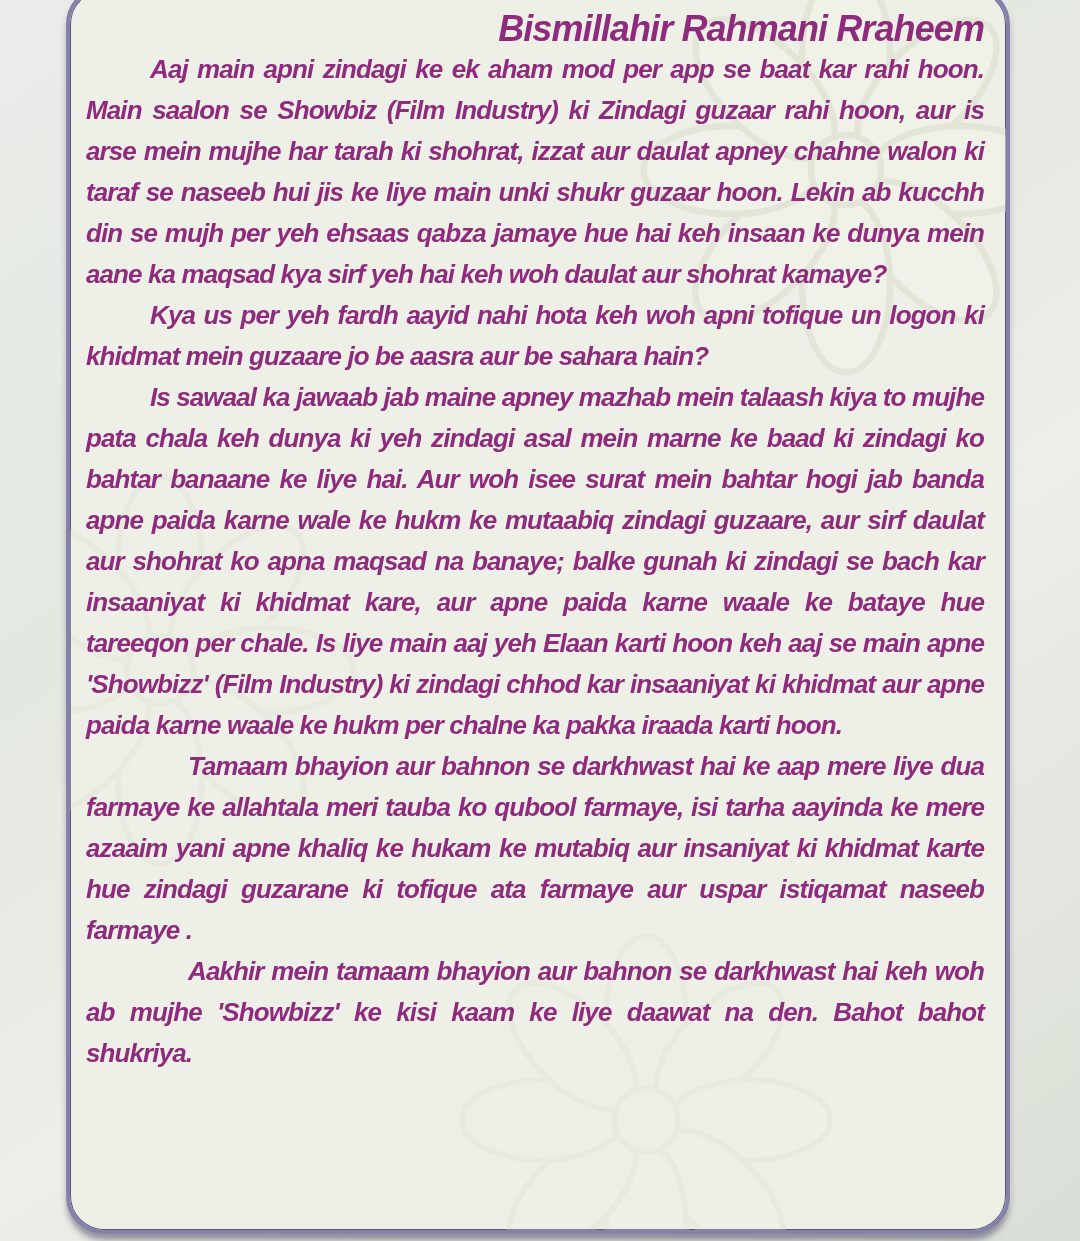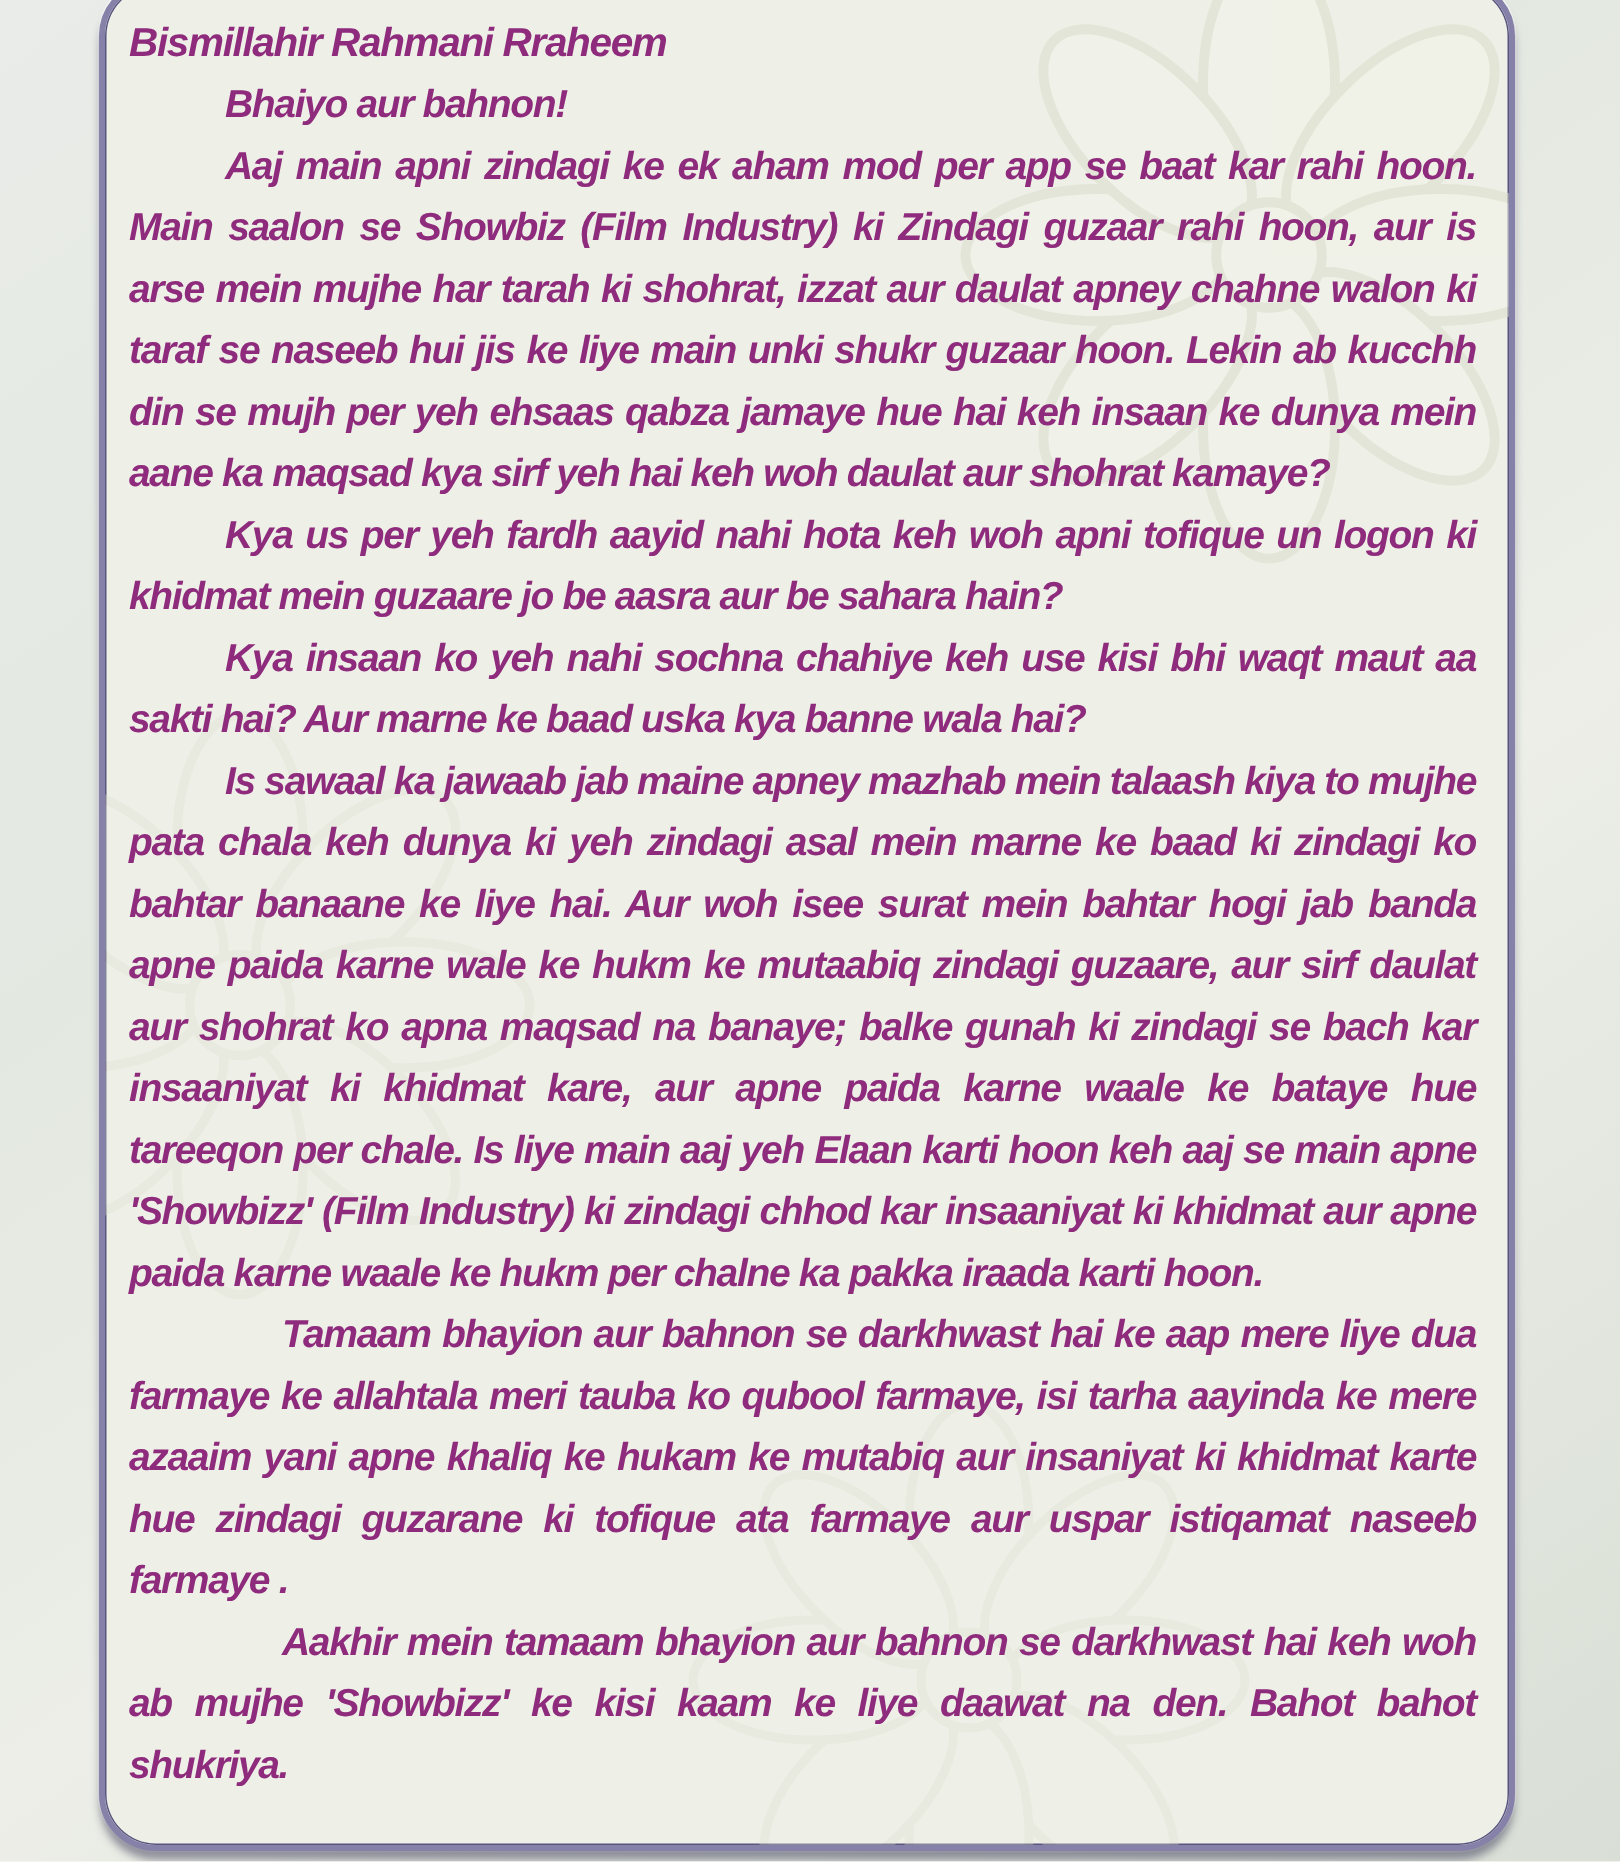--- a/index.html
+++ b/index.html
@@ -37,22 +37,22 @@
     padding: 18px 22px 10px 16px;
     color: #8e2b7c;
     font-weight: bold;
     font-style: italic;
     font-size: 26px;
     letter-spacing: -0.9px;
     line-height: 41px;
   }
   .title {
     margin: 0;
-    font-size: 27px;
-    text-align: left;
+    font-size: 36px;
+    text-align: right;
     font-weight: bold;
     font-style: italic;
   }
   .para {
     margin: 0;
     text-align: justify;
   }
   .indent1 { text-indent: 64px; }
   .indent2 { text-indent: 102px; font-style: italic; }
 </style>
@@ -99,24 +99,22 @@
         <ellipse cx="100" cy="48" rx="20" ry="40" transform="rotate(180 100 100)"></ellipse>
         <ellipse cx="100" cy="48" rx="20" ry="40" transform="rotate(225 100 100)"></ellipse>
         <ellipse cx="100" cy="48" rx="20" ry="40" transform="rotate(270 100 100)"></ellipse>
         <ellipse cx="100" cy="48" rx="20" ry="40" transform="rotate(315 100 100)"></ellipse>
         <circle cx="100" cy="100" r="16"></circle>
       </g>
     </svg>
 
     <div class="content">
       <h1 class="title">Bismillahir Rahmani Rraheem</h1>
-      <p class="para indent1">Bhaiyo aur bahnon!</p>
       <p class="para indent1">Aaj main apni zindagi ke ek aham mod per app se baat kar rahi hoon. Main saalon se Showbiz (Film Industry) ki Zindagi guzaar rahi hoon, aur is arse mein mujhe har tarah ki shohrat, izzat aur daulat apney chahne walon ki taraf se naseeb hui jis ke liye main unki shukr guzaar hoon. Lekin ab kucchh din se mujh per yeh ehsaas qabza jamaye hue hai keh insaan ke dunya mein aane ka maqsad kya sirf yeh hai keh woh daulat aur shohrat kamaye?</p>
       <p class="para indent1">Kya us per yeh fardh aayid nahi hota keh woh apni tofique un logon ki khidmat mein guzaare jo be aasra aur be sahara hain?</p>
-      <p class="para indent1">Kya insaan ko yeh nahi sochna chahiye keh use kisi bhi waqt maut aa sakti hai? Aur marne ke baad uska kya banne wala hai?</p>
       <p class="para indent1">Is sawaal ka jawaab jab maine apney mazhab mein talaash kiya to mujhe pata chala keh dunya ki yeh zindagi asal mein marne ke baad ki zindagi ko bahtar banaane ke liye hai. Aur woh isee surat mein bahtar hogi jab banda apne paida karne wale ke hukm ke mutaabiq zindagi guzaare, aur sirf daulat aur shohrat ko apna maqsad na banaye; balke gunah ki zindagi se bach kar insaaniyat ki khidmat kare, aur apne paida karne waale ke bataye hue tareeqon per chale. Is liye main aaj yeh Elaan karti hoon keh aaj se main apne 'Showbizz' (Film Industry) ki zindagi chhod kar insaaniyat ki khidmat aur apne paida karne waale ke hukm per chalne ka pakka iraada karti hoon.</p>
       <p class="para indent2">Tamaam bhayion aur bahnon se darkhwast hai ke aap mere liye dua farmaye ke allahtala meri tauba ko qubool farmaye, isi tarha aayinda ke mere azaaim yani apne khaliq ke hukam ke mutabiq aur insaniyat ki khidmat karte hue zindagi guzarane ki tofique ata farmaye aur uspar istiqamat naseeb farmaye .</p>
       <p class="para indent2">Aakhir mein tamaam bhayion aur bahnon se darkhwast hai keh woh ab mujhe 'Showbizz' ke kisi kaam ke liye daawat na den. Bahot bahot shukriya.</p>
 
     </div>
 
   </div>
 </div>
 
 </body></html>

